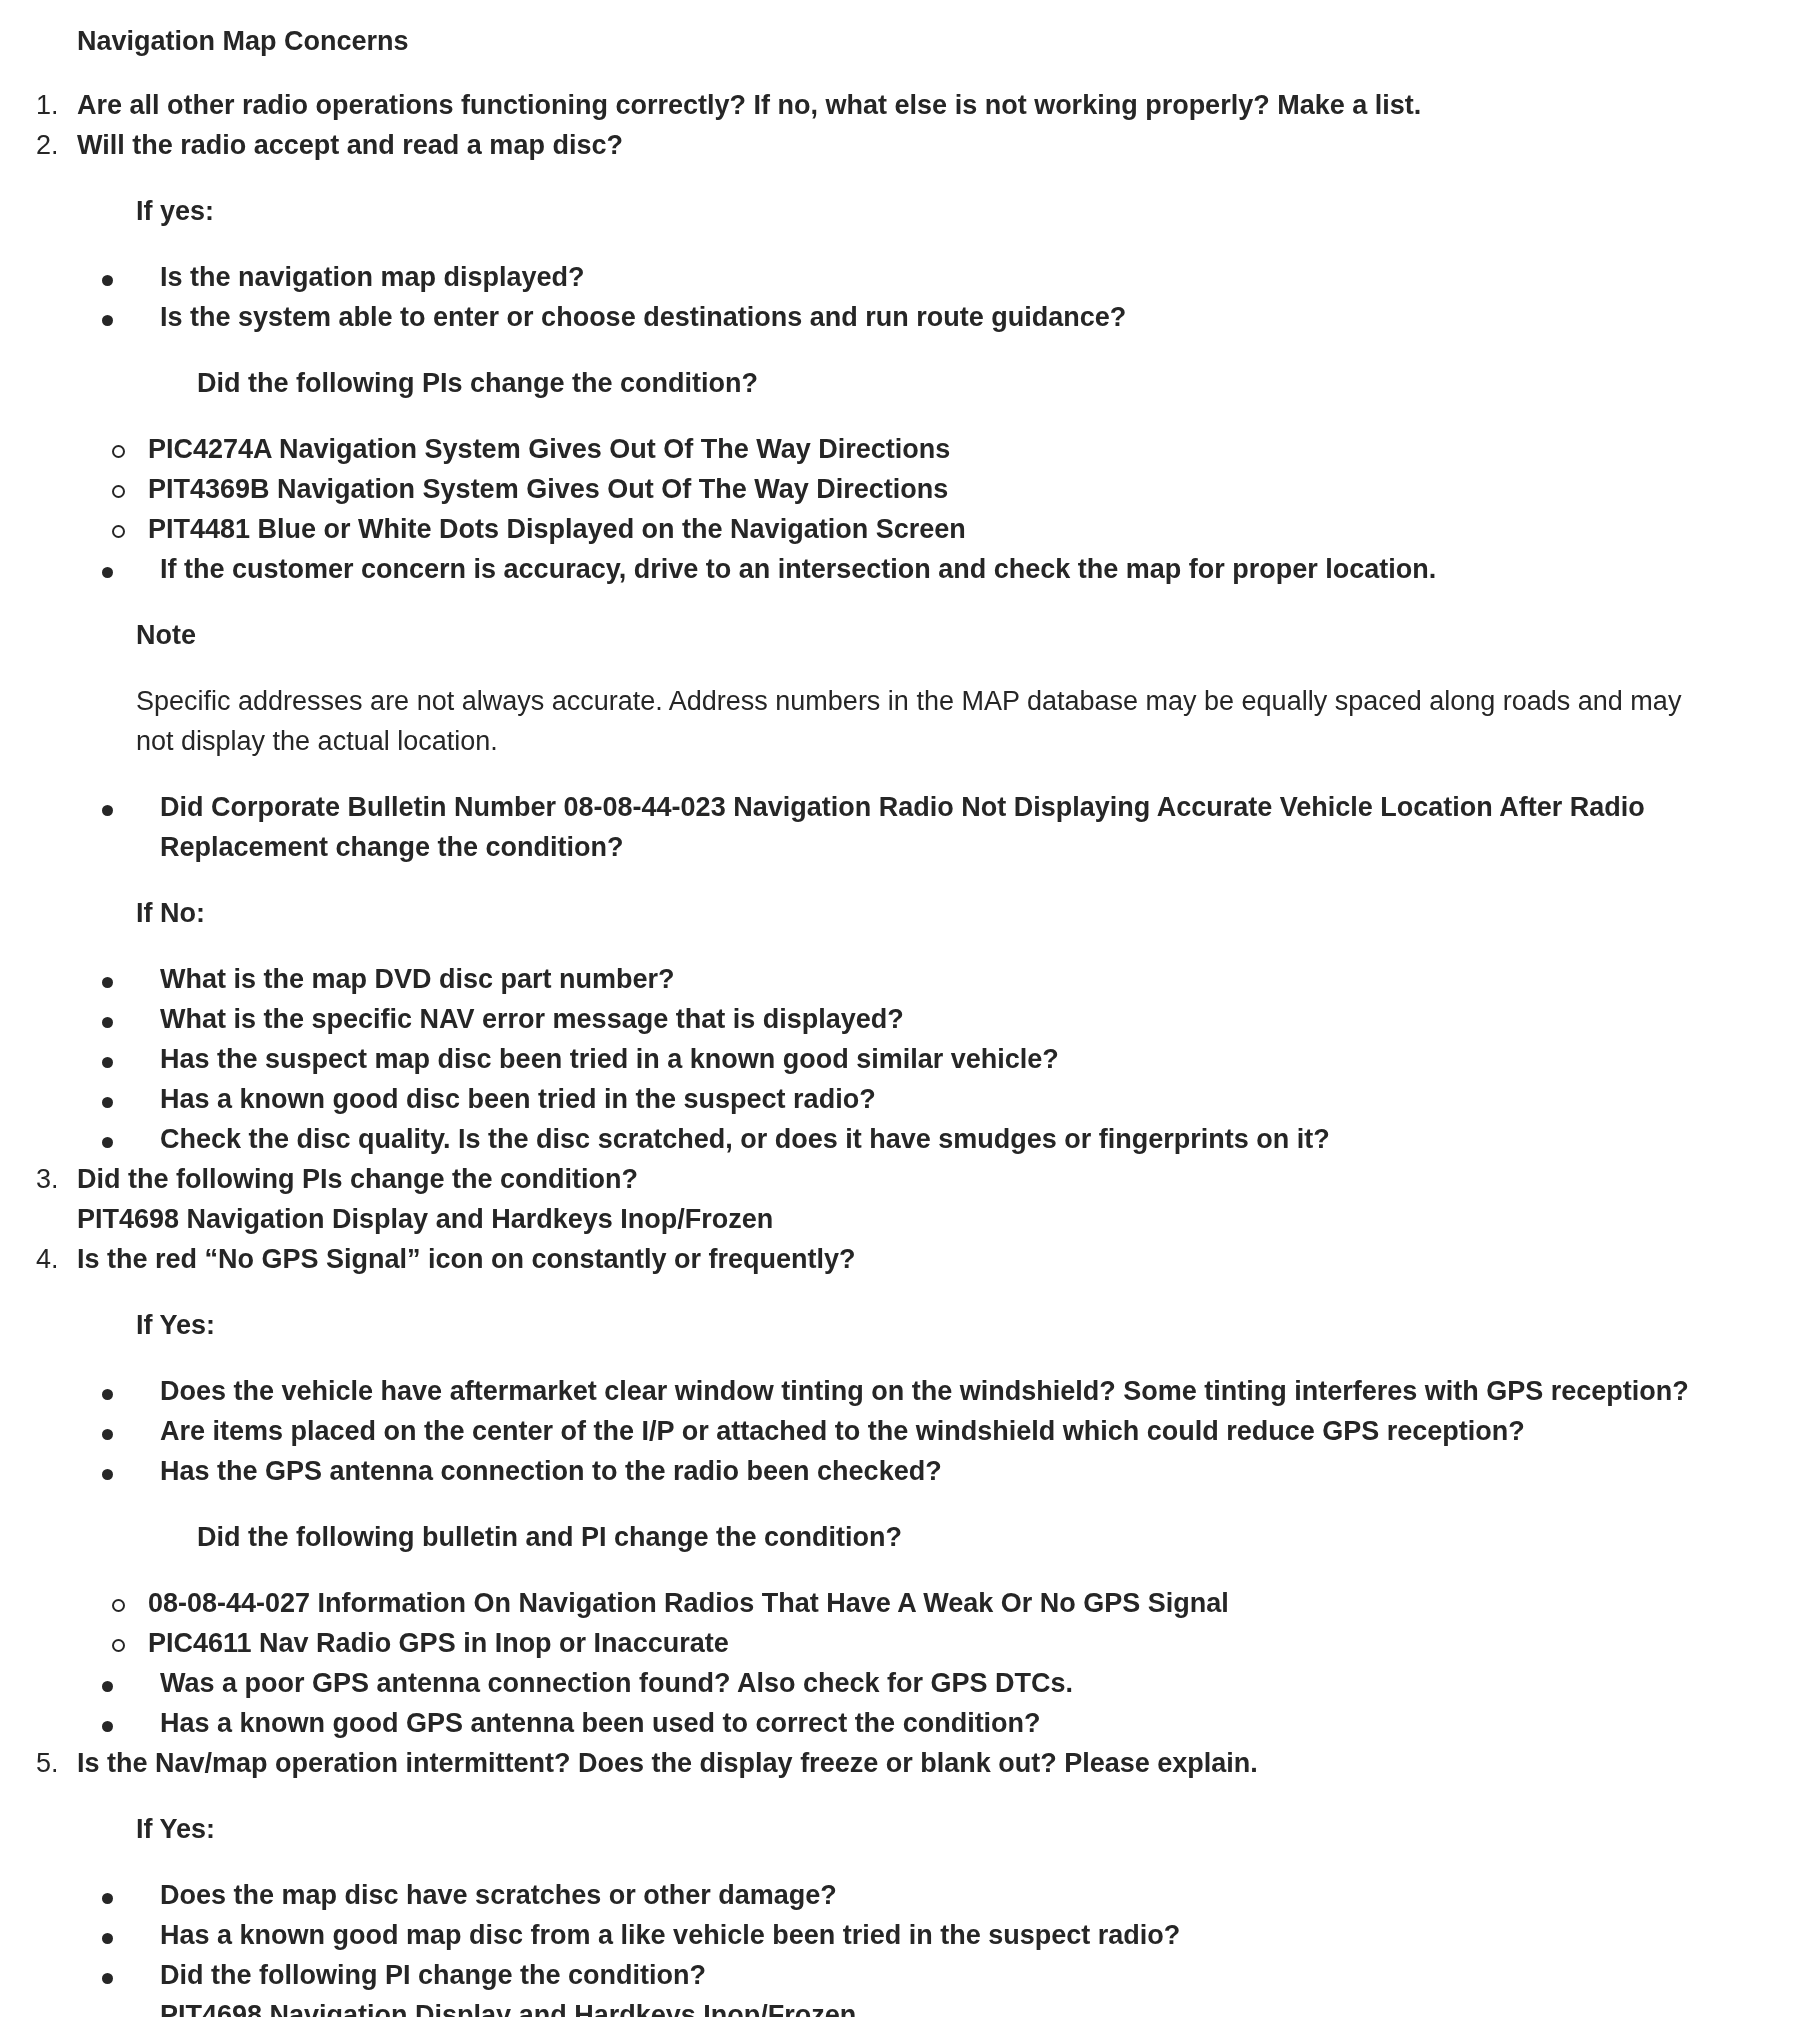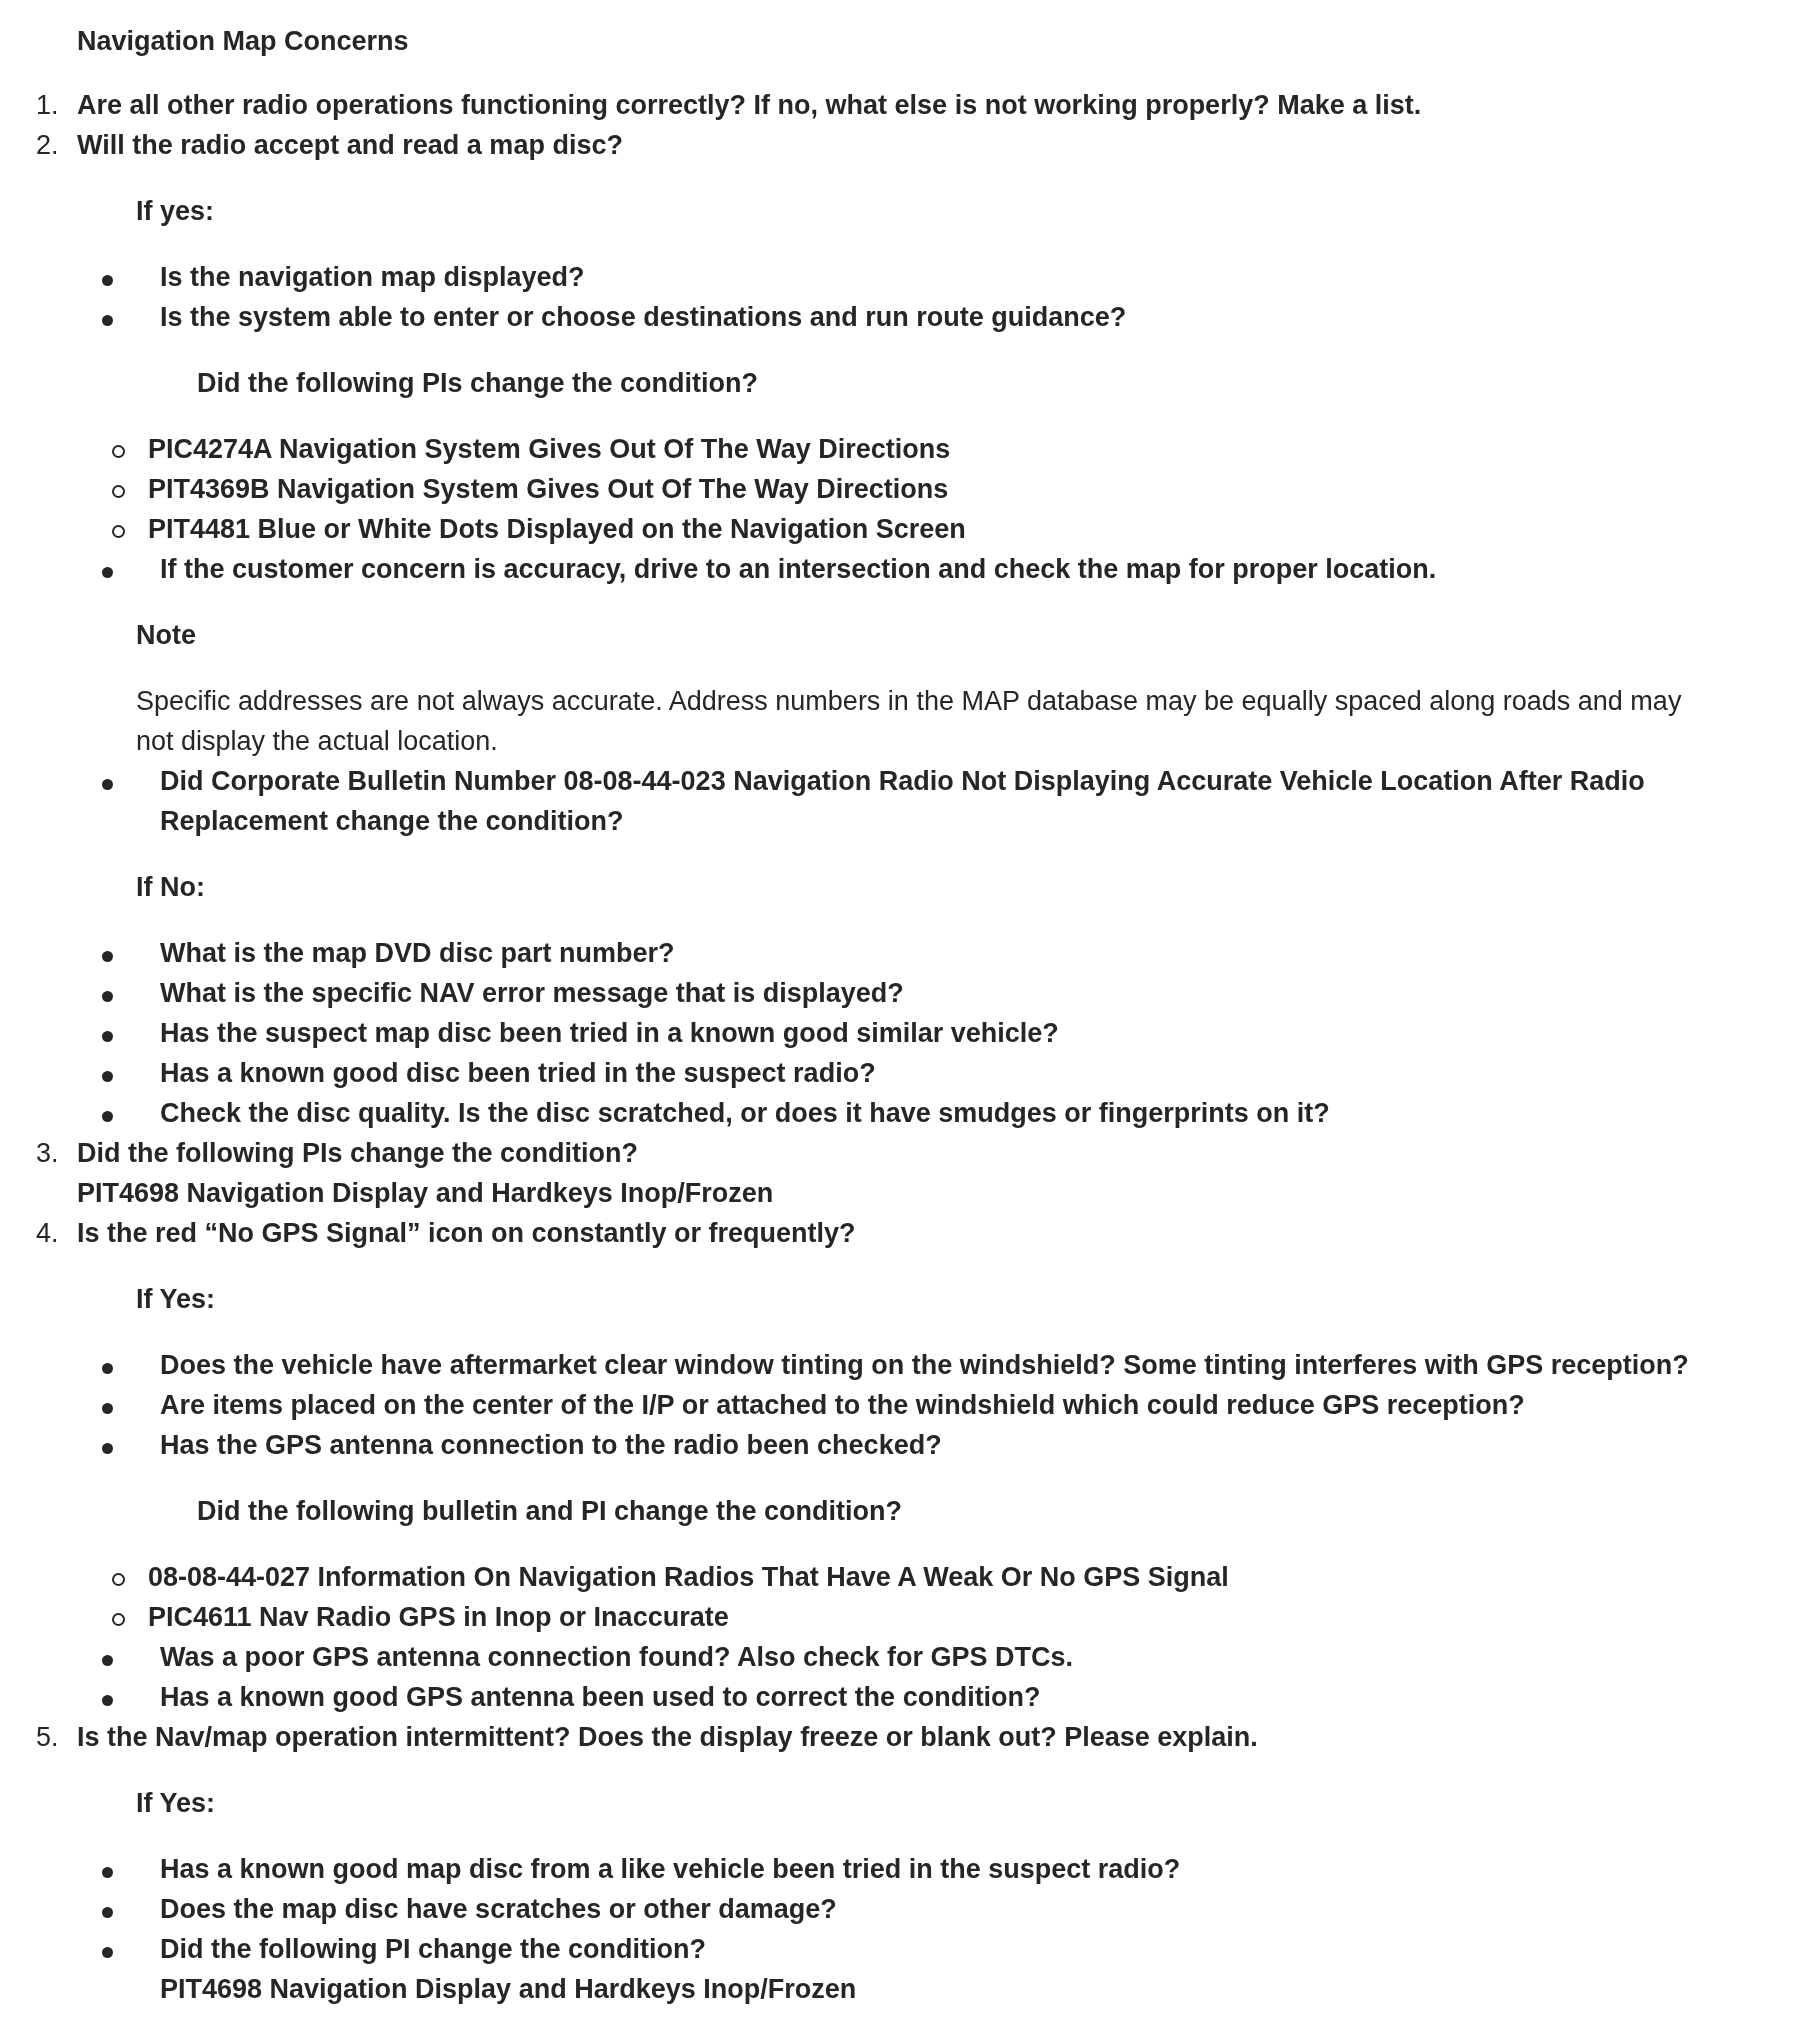--- a/index.html
+++ b/index.html
@@ -24,20 +24,21 @@
   .heading {
     font-weight: 700;
     margin-top: 26px;
     margin-bottom: 26px;
   }
   .heading.h1 { margin-left: 136px; }
   .heading.h2 { margin-left: 197px; }
 
   .para {
     margin-left: 136px;
+    margin-bottom: 26px;
     max-width: 1556px;
   }
 
   .row { display: flex; align-items: flex-start; }
   .row-body { flex: 1 1 auto; min-width: 0; font-weight: bold; }
   .row-text { max-width: 1556px; }
 
   .num-row { padding-left: 36px; }
   .num-row .marker-col { flex: 0 0 41px; width: 41px; }
 
@@ -221,27 +222,27 @@
     <div class="blk row num-row">
       <span class="marker-col">5.</span>
       <div class="row-body">
         <div class="row-text">Is the Nav/map operation intermittent? Does the display freeze or blank out? Please explain.</div>
       </div>
     </div>
     <div class="blk heading h1">If Yes:</div>
     <div class="blk row bullet-row">
       <span class="marker-col"><span class="disc-marker"></span></span>
       <div class="row-body">
+        <div class="row-text">Does the map disc have scratches or other damage?</div>
+      </div>
+    </div>
+    <div class="blk row bullet-row">
+      <span class="marker-col"><span class="disc-marker"></span></span>
+      <div class="row-body">
         <div class="row-text">Has a known good map disc from a like vehicle been tried in the suspect radio?</div>
-      </div>
-    </div>
-    <div class="blk row bullet-row">
-      <span class="marker-col"><span class="disc-marker"></span></span>
-      <div class="row-body">
-        <div class="row-text">Does the map disc have scratches or other damage?</div>
       </div>
     </div>
     <div class="blk row bullet-row">
       <span class="marker-col"><span class="disc-marker"></span></span>
       <div class="row-body">
         <div class="row-text">Did the following PI change the condition?</div>
         <div class="row-text continuation">PIT4698 Navigation Display and Hardkeys Inop/Frozen</div>
       </div>
     </div>
   </div>

